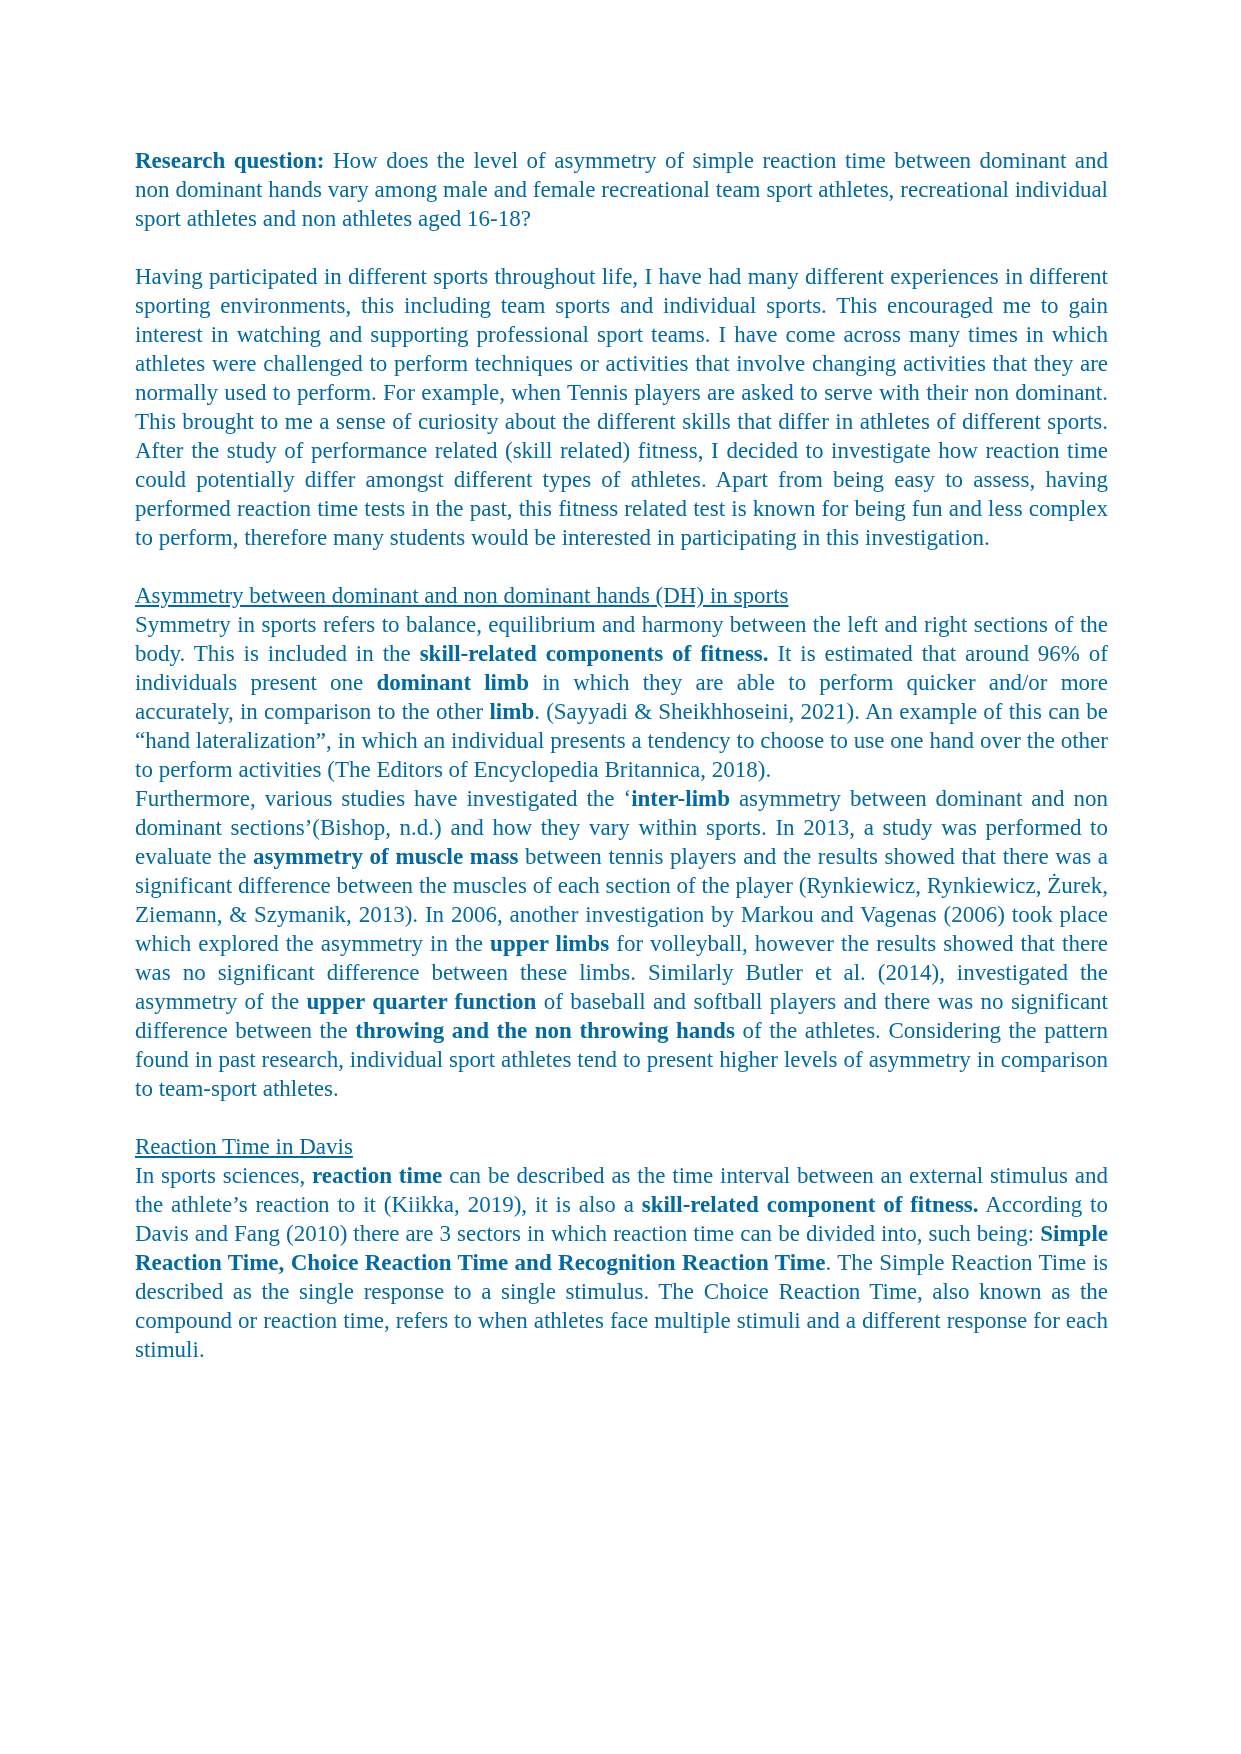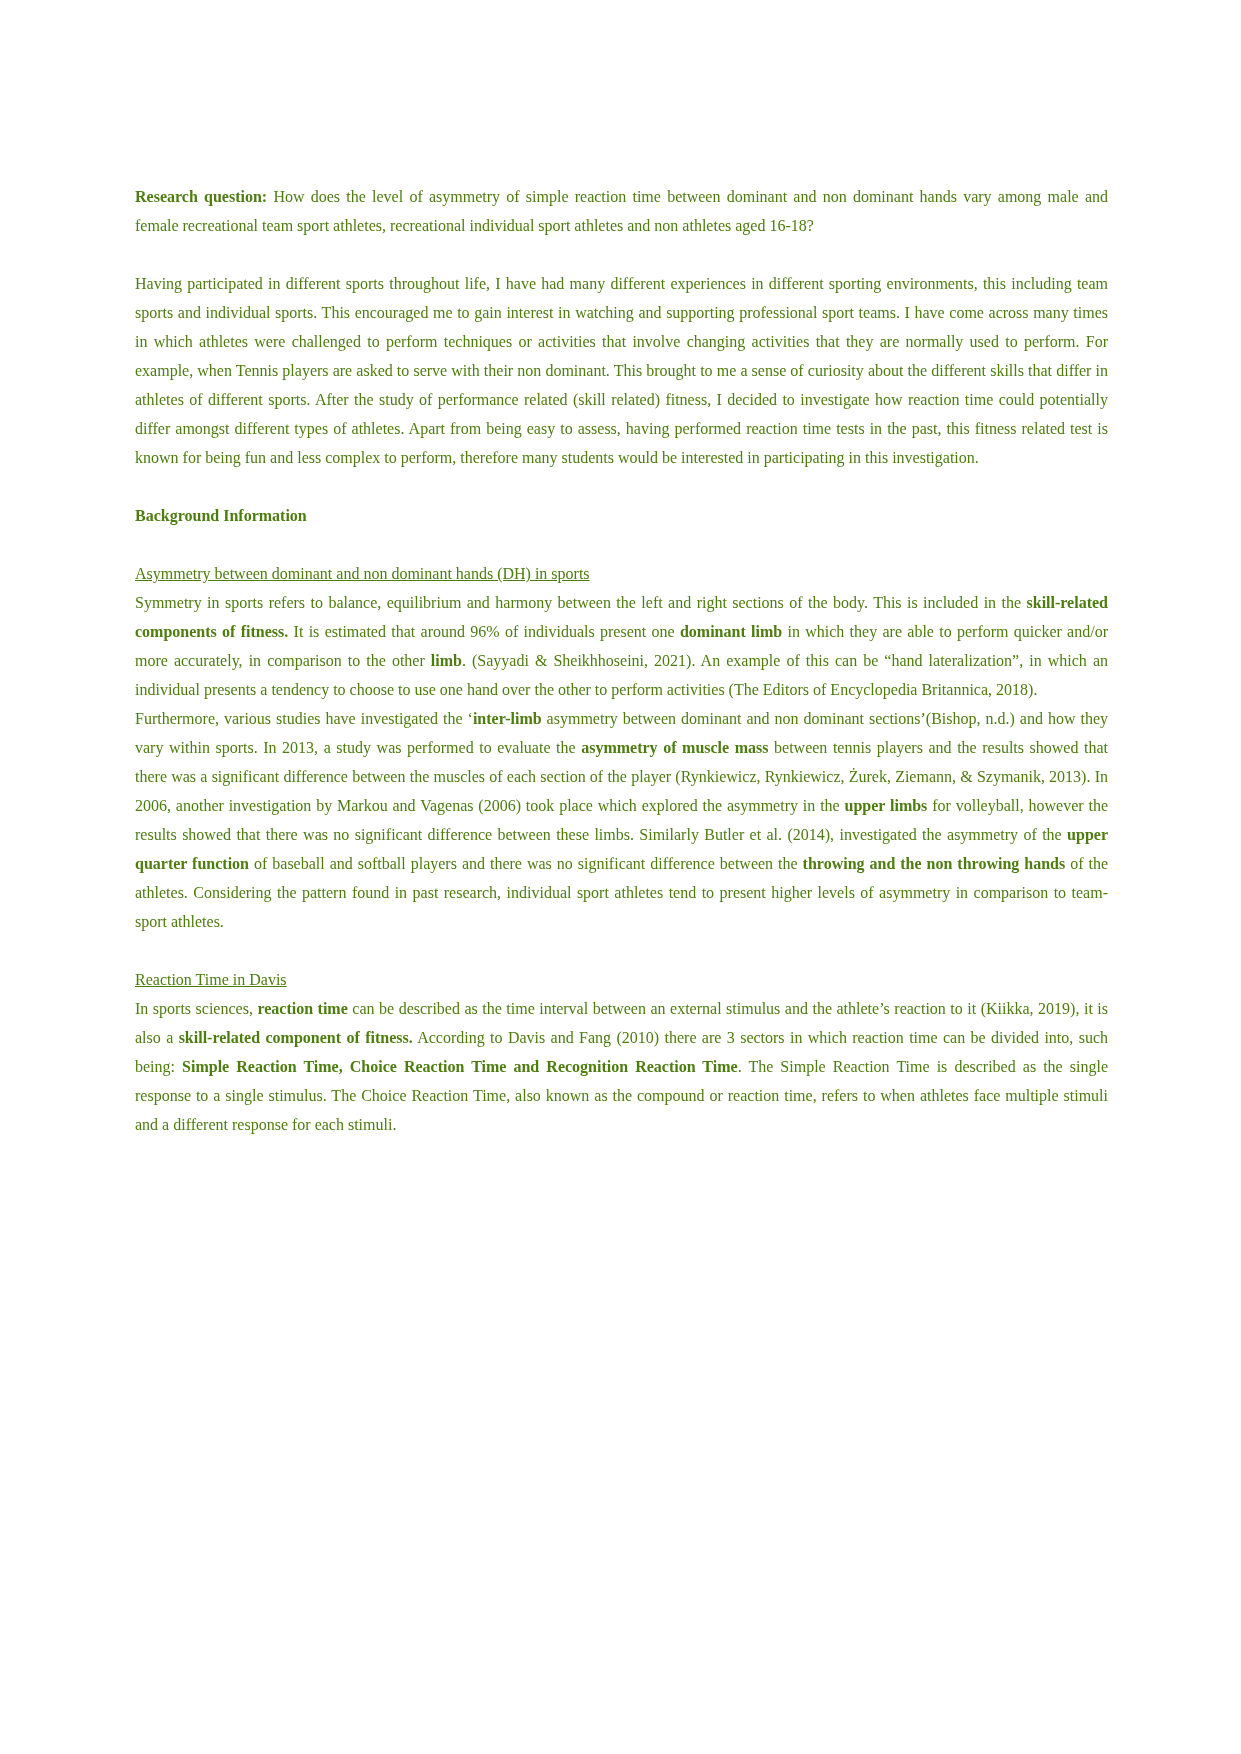--- a/index.html
+++ b/index.html
@@ -13,25 +13,24 @@
     height: 1754px;
     background: #ffffff;
     overflow: hidden;
   }
   .content {
     position: absolute;
     left: 135px;
     top: 146px;
     width: 973px;
     font-family: "Liberation Serif", "DejaVu Serif", serif;
-    font-size: 16px;
+    font-size: 23px;
     line-height: 29px;
-    color: #4d7c0f;
+    color: #0369a1;
     text-align: justify;
-    margin-top: 36px;
   }
   .para {
     margin: 0;
     padding: 0;
   }
   .gap {
     margin-top: 29px;
   }
   .run-bold { font-weight: bold; }
   .run-underline { text-decoration: underline; }
@@ -39,21 +38,20 @@
 </head>
 <body>
 
 <div class="page">
   <div class="content">
 
     <p class="para"><span class="run-bold">Research question: </span><span>How does the level of asymmetry of simple reaction time between dominant and non dominant hands vary among male and female recreational team sport athletes, recreational individual sport athletes and non athletes aged 16-18?</span></p>
 
     <p class="para gap"><span>Having participated in different sports throughout life, I have had many different experiences in different sporting environments, this including team sports and individual sports. This encouraged me to gain interest in watching and supporting professional sport teams. I have come across many times in which athletes were challenged to perform techniques or activities that involve changing activities that they are normally used to perform. For example, when Tennis players are asked to serve with their non dominant. This brought to me a sense of curiosity about the different skills that differ in athletes of different sports. After the study of performance related (skill related) fitness, I decided to investigate how reaction time could potentially differ amongst different types of athletes. Apart from being easy to assess, having performed reaction time tests in the past, this fitness related test is known for being fun and less complex to perform, therefore many students would be interested in participating in this investigation.</span></p>
 
-    <p class="para gap"><span class="run-bold">Background Information</span></p>
 
 
     <p class="para gap"><span class="run-underline">Asymmetry between dominant and non dominant hands (DH) in sports</span></p>
 
     <p class="para"><span>Symmetry in sports refers to balance, equilibrium and harmony between the left and right sections of the body. This is included in the </span><span class="run-bold">skill-related components of fitness.</span><span> It is estimated that around 96% of individuals present one </span><span class="run-bold">dominant limb</span><span> in which they are able to perform quicker and/or more accurately, in comparison to the other </span><span class="run-bold">limb</span><span>. (Sayyadi &amp; Sheikhhoseini, 2021). An example of this can be “hand lateralization”, in which an individual presents a tendency to choose to use one hand over the other to perform activities (The Editors of Encyclopedia Britannica, 2018).</span></p>
 
     <p class="para"><span>Furthermore, various studies have investigated the ‘</span><span class="run-bold">inter-limb</span><span> asymmetry between dominant and non dominant sections’(Bishop, n.d.) and how they vary within sports. In 2013, a study was performed to evaluate the </span><span class="run-bold">asymmetry of muscle mass</span><span> between tennis players and the results showed that there was a significant difference between the muscles of each section of the player (Rynkiewicz, Rynkiewicz, Żurek, Ziemann, &amp; Szymanik, 2013). In 2006, another investigation by Markou and Vagenas (2006) took place which explored the asymmetry in the </span><span class="run-bold">upper limbs</span><span> for volleyball, however the results showed that there was no significant difference between these limbs. Similarly Butler et al. (2014), investigated the asymmetry of the </span><span class="run-bold">upper quarter function</span><span> of baseball and softball players and there was no significant difference between the </span><span class="run-bold">throwing and the non throwing hands</span><span> of the athletes. Considering the pattern found in past research, individual sport athletes tend to present higher levels of asymmetry in comparison to team-sport athletes.</span></p>
 
     <p class="para gap"><span class="run-underline">Reaction Time in Davis</span></p>
 

